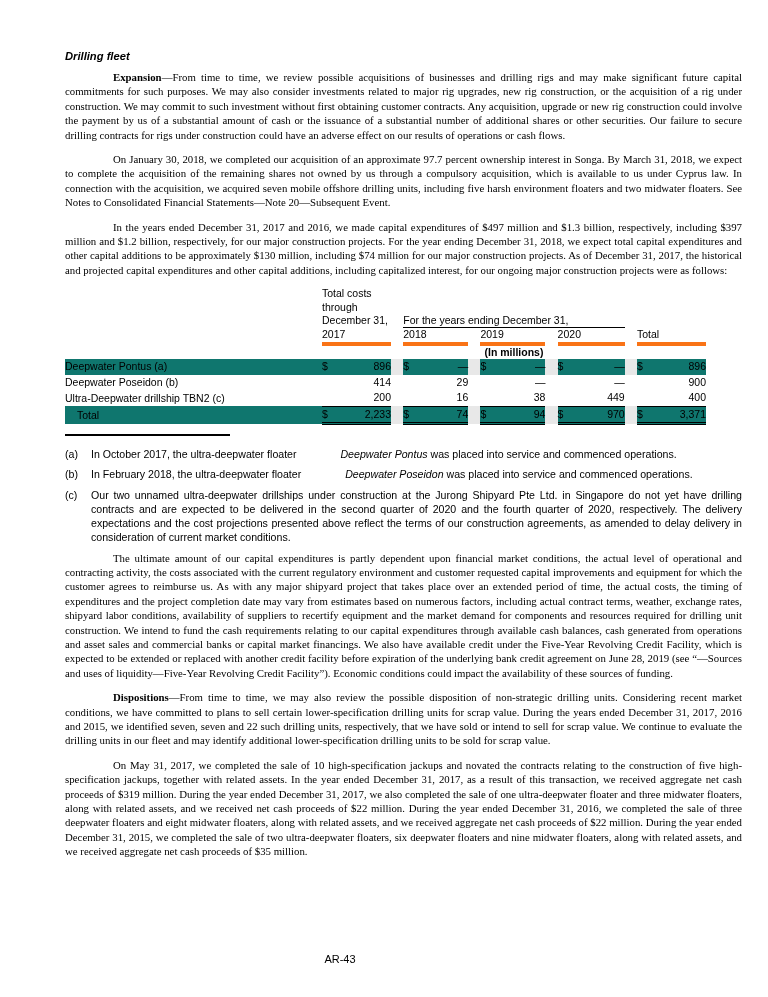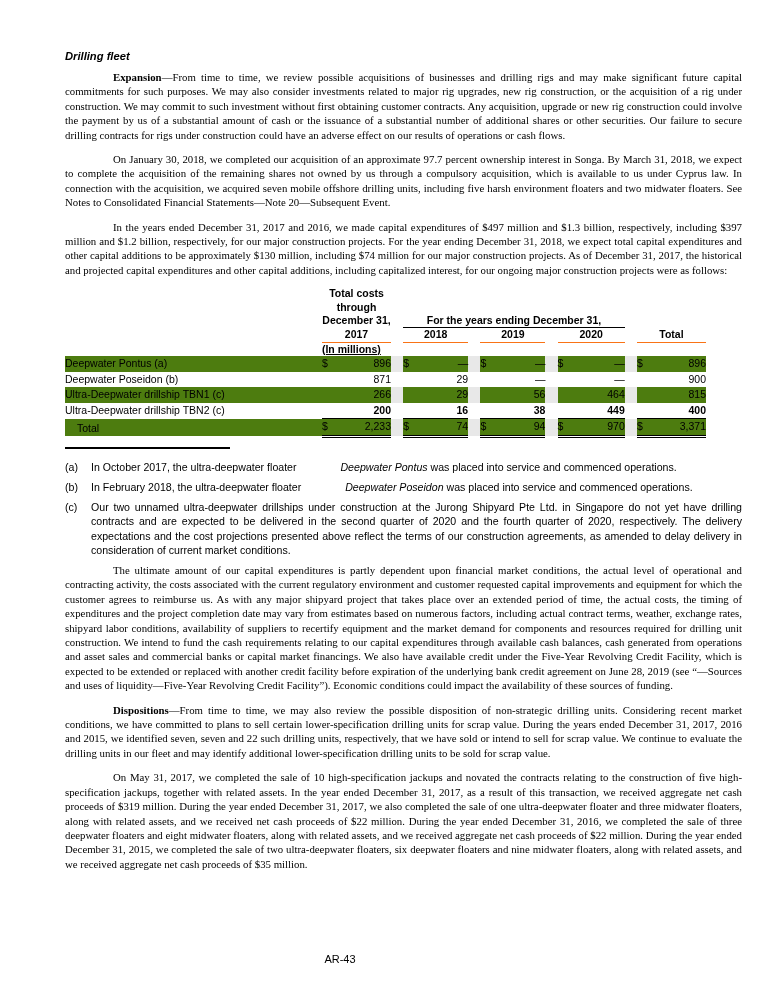--- a/index.html
+++ b/index.html
@@ -7,32 +7,32 @@
   .page { position: relative; width: 768px; height: 997px; overflow: hidden; }
   .content { padding: 50px 26px 0 65px; }
   .heading { font-size: 11.2px; font-weight: bold; font-style: italic; margin: 0 0 8px 0; }
   p.body-par { font-size: 10.8px; line-height: 14.4px; text-align: justify; margin: 0 0 10px 0; text-indent: 48px; font-family: Liberation Serif, serif; }
   p.body-par .b { font-weight: bold; }
 
   
   .tablewrap { margin: 8px 0 0 0; }
   table.fin { border-collapse: collapse; table-layout: fixed; width: 641px; }
   table.fin td { padding: 0; vertical-align: bottom; font-size: 10.5px; line-height: 13.5px; }
-  td.hc { font-size: 9.6px; font-weight: bold; text-align: center; line-height: 11.5px; }
+  td.hc { font-size: 9.6px; font-weight: normal; line-height: 11.5px; }
   td.firstcol-head { white-space: pre-line; padding-bottom: 1px; }
   td.grpline { border-bottom: 1px solid #000; padding-bottom: 1px; }
-  td.yr { border-bottom: 1px solid #f97316; padding-bottom: 1px; }
-  td.units { text-align: left; font-weight: bold; font-size: 9.6px; padding: 2px 0 1px 0; text-decoration: underline; }
+  td.yr { border-bottom: 4px solid #f97316; padding-bottom: 1px; }
+  td.units { text-align: center; font-weight: bold; font-size: 9.6px; padding: 2px 0 1px 0; }
   td.lbl { text-align: left; padding-left: 2px; }
   td.lbl.indent { padding-left: 12px; }
   td.d { text-align: left; padding-left: 3px; }
   td.v { text-align: right; padding-right: 3px; }
-  tr.shade td { background: #4d7c0f; }
+  tr.shade td { background: #0f766e; }
   tr.shade td.sp { background: #e8e8e8; }
-  td.ul { border-bottom: 1px solid #000; font-weight: bold; }
+  td.ul { border-bottom: 1px solid #000; }
   td.dbl { border-bottom: 3px double #000; }
   tr.datarow td { padding-top: 1px; padding-bottom: 1px; }
 
   
   .fn-sep { width: 165px; border-top: 2px solid #000; margin: 9px 0 11px 0; }
   .fn { display: flex; font-size: 10.6px; line-height: 14.2px; margin: 0 0 6px 0; }
   .fn-marker { flex: none; width: 26px; }
   .fn-text { flex: 1; text-align: justify; }
   .fn-text i { font-style: italic; margin-left: 41px; }
   .after-fn { margin-top: 14px; }
@@ -114,52 +114,35 @@
           <td class="d">$</td>
           <td class="v">—</td>
           <td class="sp"></td>
           <td class="d">$</td>
           <td class="v">896</td>
         </tr>
 
         <tr class="datarow">
           <td class="lbl">Deepwater Poseidon (b)</td>
           <td class="d"></td>
-          <td class="v">871</td>
+          <td class="v">414</td>
           <td class="sp"></td>
           <td class="d"></td>
           <td class="v">29</td>
           <td class="sp"></td>
           <td class="d"></td>
           <td class="v">—</td>
           <td class="sp"></td>
           <td class="d"></td>
           <td class="v">—</td>
           <td class="sp"></td>
           <td class="d"></td>
           <td class="v">900</td>
         </tr>
 
-        <tr class="datarow shade">
-          <td class="lbl">Ultra-Deepwater drillship TBN1 (c)</td>
-          <td class="d"></td>
-          <td class="v">266</td>
-          <td class="sp"></td>
-          <td class="d"></td>
-          <td class="v">29</td>
-          <td class="sp"></td>
-          <td class="d"></td>
-          <td class="v">56</td>
-          <td class="sp"></td>
-          <td class="d"></td>
-          <td class="v">464</td>
-          <td class="sp"></td>
-          <td class="d"></td>
-          <td class="v">815</td>
-        </tr>
 
         <tr class="datarow">
           <td class="lbl">Ultra-Deepwater drillship TBN2 (c)</td>
           <td class="d ul"></td>
           <td class="v ul">200</td>
           <td class="sp"></td>
           <td class="d ul"></td>
           <td class="v ul">16</td>
           <td class="sp"></td>
           <td class="d ul"></td>

